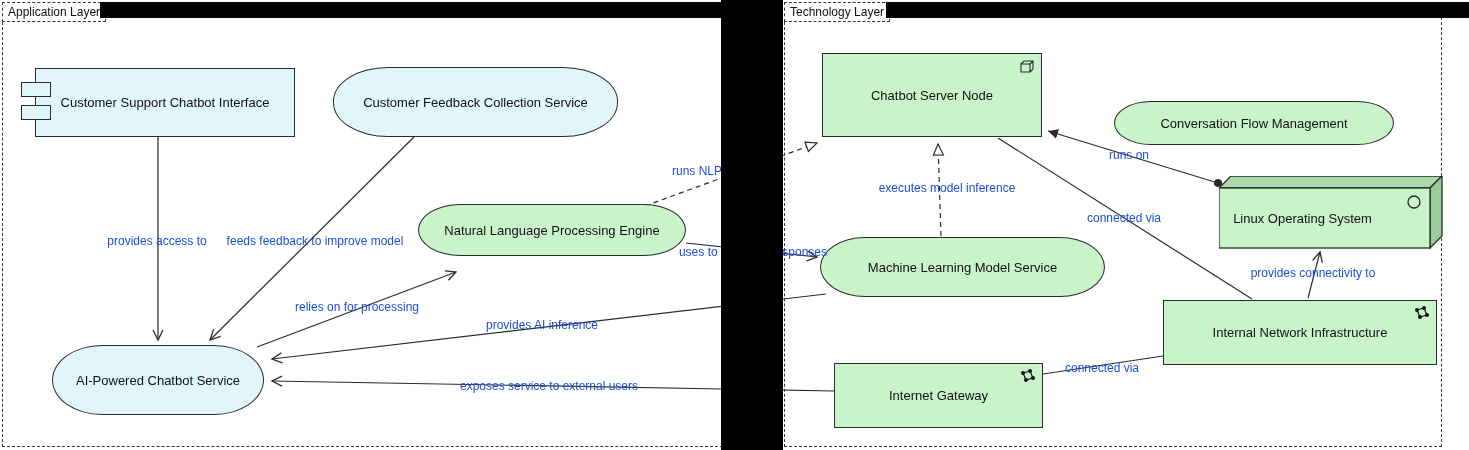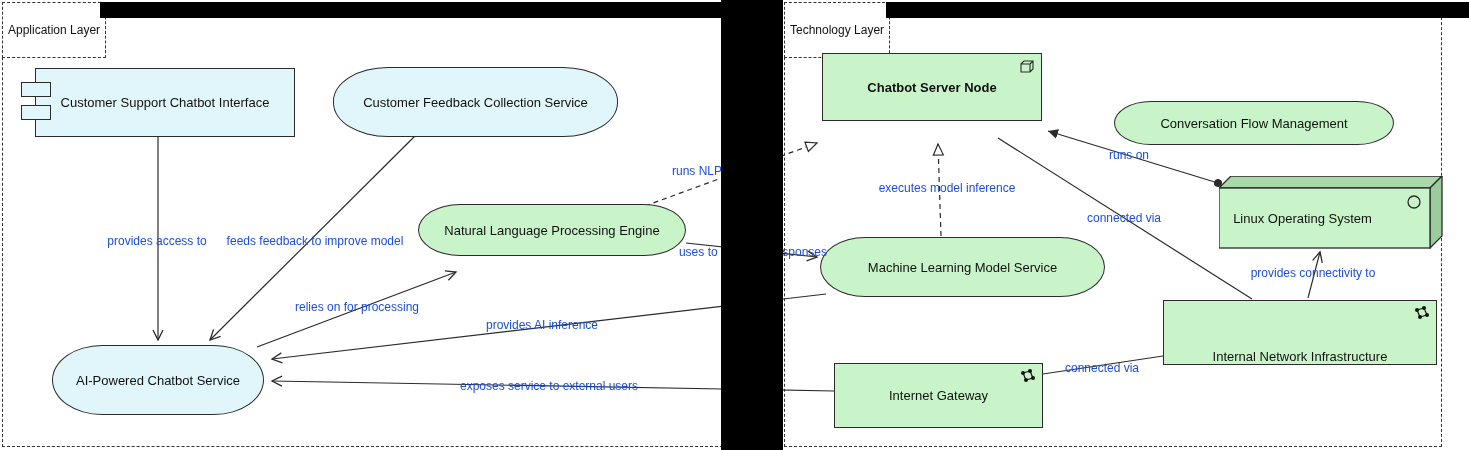--- a/index.html
+++ b/index.html
@@ -5,21 +5,21 @@
   html,body{margin:0;padding:0;background:#fff;}
   .canvas{
     position:relative;width:1469px;height:450px;overflow:hidden;
     font-family:"Liberation Sans",sans-serif;color:#111;background:#fff;
   }
   .panel{
     position:absolute;border:1px dashed #333;background:transparent;z-index:0;
   }
   .panel-label{
     position:absolute;top:-1px;left:-1px;border:1px dashed #333;background:#fff;
-    font-size:12px;padding:20px 5px;white-space:nowrap;z-index:1;
+    font-size:12px;padding:2px 5px;white-space:nowrap;z-index:1;
   }
   .edges{position:absolute;left:0;top:0;z-index:2;}
   .node{
     position:absolute;display:flex;align-items:center;justify-content:center;
     text-align:center;font-size:13px;z-index:3;box-sizing:border-box;
     border:1.4px solid #2b2b2b;
   }
   .app-node{background:var(--color-application-fill,#e0f6fb);}
   .tech-node{background:var(--color-technology-fill,#c9f4c9);}
   .stadium{border-radius:55px / 34px;}
@@ -94,21 +94,21 @@
   </div>
 
   <div class="node tech-node stadium" style="left:418px;top:204px;width:268px;height:52px;">
     <span>Natural Language Processing Engine</span>
   </div>
 
   <div class="node app-node stadium" style="left:52px;top:345px;width:212px;height:70px;border-radius:50px/35px;">
     <span>AI-Powered Chatbot Service</span>
   </div>
 
-  <div class="node tech-node" style="left:822px;top:53px;width:220px;height:68px;font-weight:bold;">
+  <div class="node tech-node" style="left:822px;top:53px;width:220px;height:84px;">
     <span>Chatbot Server Node</span>
     <svg class="corner-icon" viewBox="0 0 16 15">
       <path d="M2,5 L5,2 L14,2 L14,10 L11,13 L2,13 Z M2,5 L11,5 L11,13 M11,5 L14,2" fill="none" stroke="#2b2b2b" stroke-width="1.1"></path>
     </svg>
   </div>
 
   <div class="node tech-node stadium" style="left:1114px;top:62px;width:280px;height:44px;border-radius:50px/30px;margin-top:39px;">
     <span>Conversation Flow Management</span>
   </div>
 
@@ -119,21 +119,21 @@
   <div class="node3d" style="left:1219px;top:176px;width:224px;height:73px;">
     <svg width="224" height="73" viewBox="0 0 224 73">
       <polygon points="0,12 12,0 223,0 211,12" fill="var(--color-technology-top-shade,#a9d8a9)" stroke="#2b2b2b" stroke-width="1.3"></polygon>
       <polygon points="211,12 223,0 223,60 211,72" fill="var(--color-technology-side-shade,#9ccb9c)" stroke="#2b2b2b" stroke-width="1.3"></polygon>
       <rect x="0" y="12" width="211" height="60" fill="var(--color-technology-fill,#c9f4c9)" stroke="#2b2b2b" stroke-width="1.3"></rect>
       <circle cx="195" cy="26" r="6" fill="none" stroke="#2b2b2b" stroke-width="1.3"></circle>
     </svg>
     <div class="label3d">Linux Operating System</div>
   </div>
 
-  <div class="node tech-node" style="left:1163px;top:300px;width:274px;height:65px;align-items:flex-end;">
+  <div class="node tech-node" style="left:1163px;top:300px;width:274px;height:65px;">
     <span>Internal Network Infrastructure</span>
     <svg class="corner-icon" viewBox="0 0 16 15">
       <path d="M3,4 L10,2 M3,4 L6,11 M6,11 L13,9 M10,2 L13,9" stroke="#111" stroke-width="1.2" fill="none"></path>
       <circle cx="3" cy="4" r="2" fill="#111"></circle>
         <circle cx="10" cy="2" r="2" fill="#111"></circle>
       <circle cx="6" cy="11" r="2" fill="#111"></circle>
         <circle cx="13" cy="9" r="2" fill="#111"></circle>
     </svg>
   </div>
 

